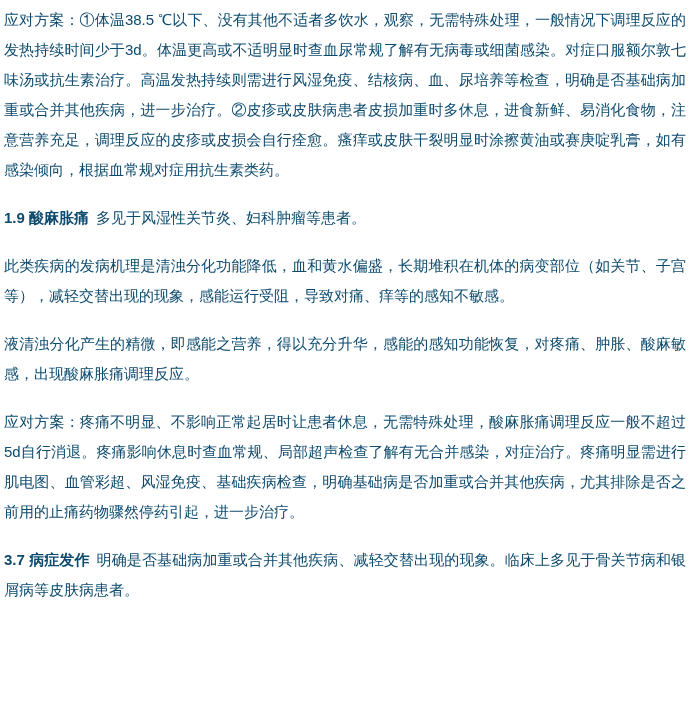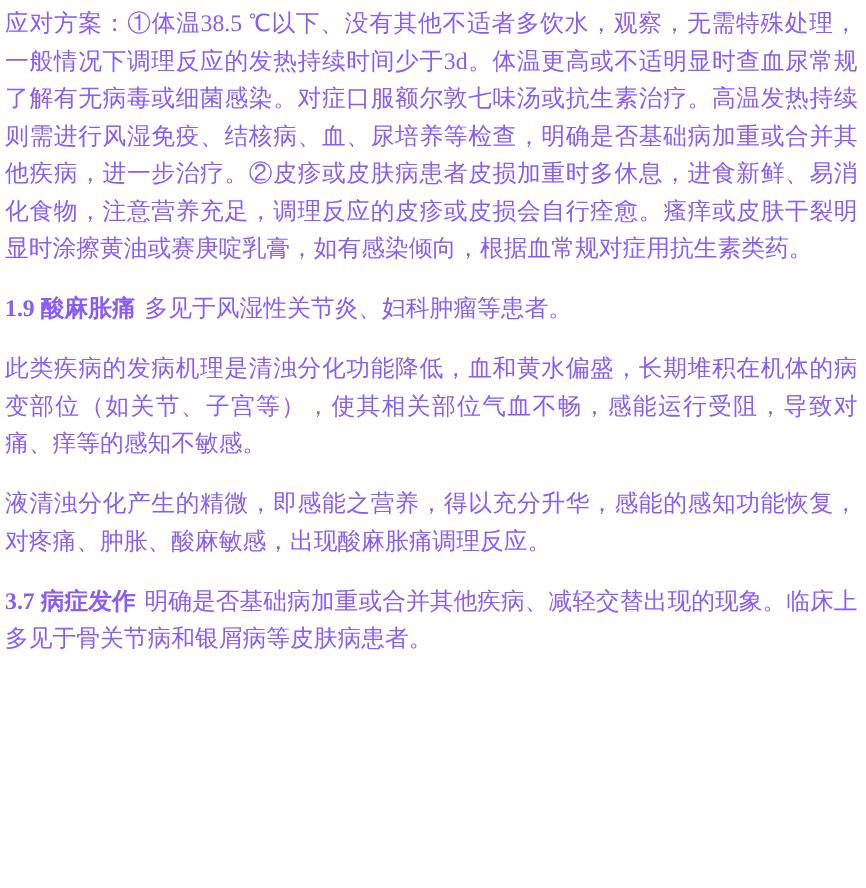--- a/index.html
+++ b/index.html
@@ -14,40 +14,41 @@
   }
   .page {
     box-sizing: border-box;
     width: 693px;
     min-height: 710px;
     padding: 5px 7px 0 4px;
     background: #ffffff;
   }
   p.para {
     margin: 0 0 18px 0;
-    font-family: Liberation Serif, serif;
-    font-size: 19px;
+    font-family: Liberation Sans, sans-serif;
+    font-size: 15px;
     line-height: 30px;
-    color: #8b5cf6;
+    color: #0c4a6e;
     text-align: justify;
     text-justify: inter-ideograph;
     word-break: break-all;
   }
   p.para:last-child {
     margin-bottom: 0;
   }
   .section-heading {
     font-weight: 700;
     margin-right: 7px;
   }
 </style>
 </head>
 <body>
 
 <div class="page">
   <div id="document-content">
       <p class="para">应对方案：①体温38.5 ℃以下、没有其他不适者多饮水，观察，无需特殊处理，一般情况下调理反应的发热持续时间少于3d。体温更高或不适明显时查血尿常规了解有无病毒或细菌感染。对症口服额尔敦七味汤或抗生素治疗。高温发热持续则需进行风湿免疫、结核病、血、尿培养等检查，明确是否基础病加重或合并其他疾病，进一步治疗。②皮疹或皮肤病患者皮损加重时多休息，进食新鲜、易消化食物，注意营养充足，调理反应的皮疹或皮损会自行痊愈。瘙痒或皮肤干裂明显时涂擦黄油或赛庚啶乳膏，如有感染倾向，根据血常规对症用抗生素类药。</p>
       <p class="para"><span class="section-heading">1.9 酸麻胀痛</span><span>多见于风湿性关节炎、妇科肿瘤等患者。</span></p>
-      <p class="para">此类疾病的发病机理是清浊分化功能降低，血和黄水偏盛，长期堆积在机体的病变部位（如关节、子宫等），使其相关部位气血不畅，感能运行受阻，导致对痛、痒等的感知不敏感。</p>
+      <p class="para">此类疾病的发病机理是清浊分化功能降低，血和黄水偏盛，长期堆积在机体的病变部位（如关节、子宫等），减轻交替出现的现象，感能运行受阻，导致对痛、痒等的感知不敏感。</p>
       <p class="para">液清浊分化产生的精微，即感能之营养，得以充分升华，感能的感知功能恢复，对疼痛、肿胀、酸麻敏感，出现酸麻胀痛调理反应。</p>
+      <p class="para">应对方案：疼痛不明显、不影响正常起居时让患者休息，无需特殊处理，酸麻胀痛调理反应一般不超过5d自行消退。疼痛影响休息时查血常规、局部超声检查了解有无合并感染，对症治疗。疼痛明显需进行肌电图、血管彩超、风湿免疫、基础疾病检查，明确基础病是否加重或合并其他疾病，尤其排除是否之前用的止痛药物骤然停药引起，进一步治疗。</p>
       <p class="para"><span class="section-heading">3.7 病症发作</span><span>明确是否基础病加重或合并其他疾病、减轻交替出现的现象。临床上多见于骨关节病和银屑病等皮肤病患者。</span></p>
     </div>
 </div>
 
 </body></html>

